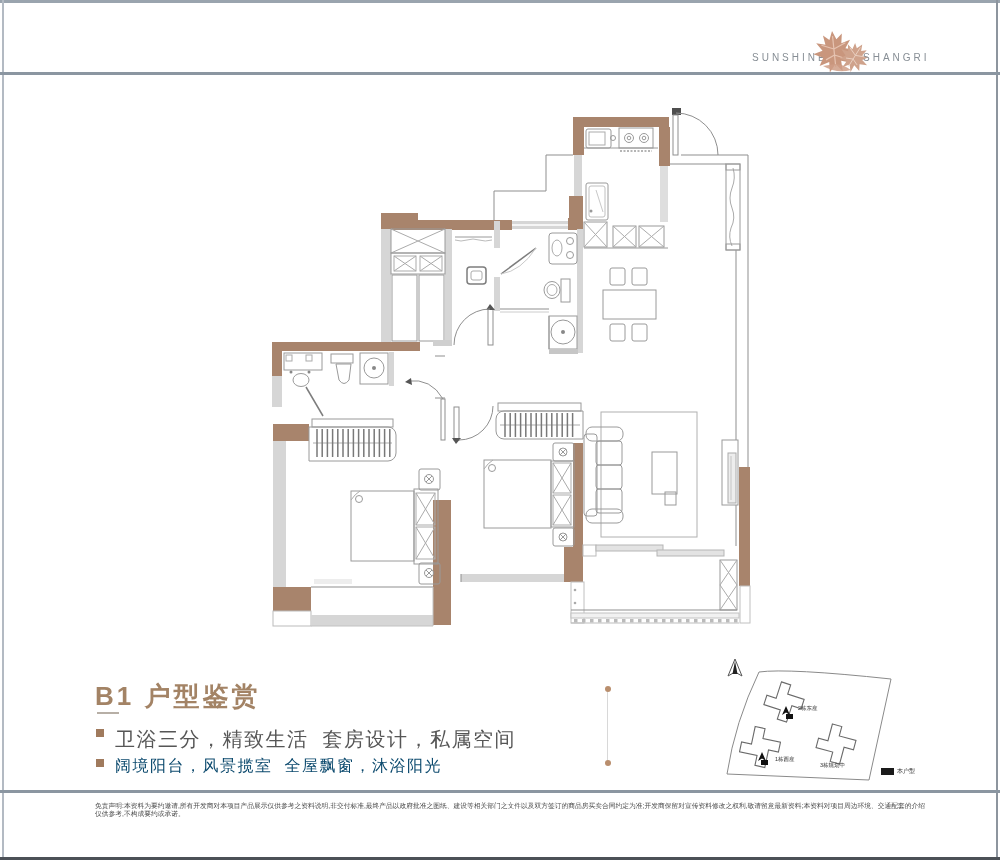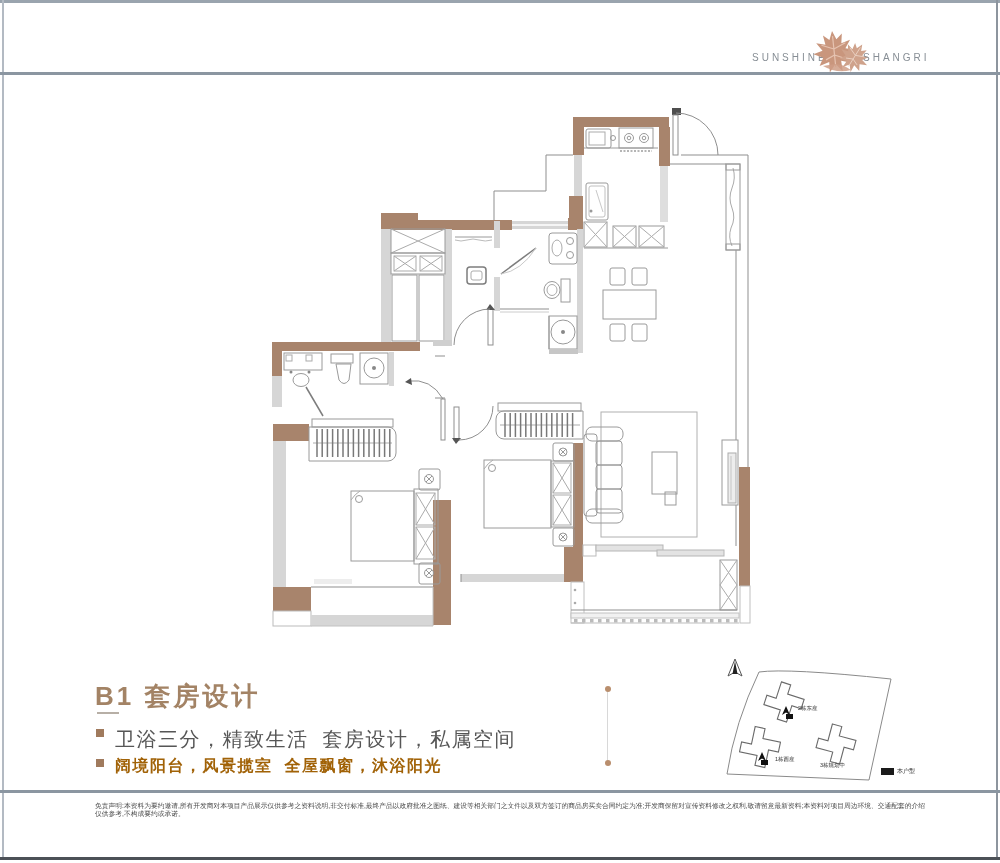--- a/index.html
+++ b/index.html
@@ -547,31 +547,31 @@
       <rect x="718" y="619" width="3.5" height="3.5" fill="#bbbbbb"></rect>
       <rect x="726" y="619" width="3.5" height="3.5" fill="#bbbbbb"></rect>
       <rect x="734" y="619" width="3.5" height="3.5" fill="#bbbbbb"></rect>
     </g>
 
 <g>
       <rect x="740" y="586" width="10" height="37" fill="#fff" stroke="#c0c0c0" stroke-width="1"></rect>
     </g>
 </svg>
 
-<div class="abs" style="left:95px;top:679px;font-size:26px;font-weight:bold;color:#a38365;letter-spacing:3px;">B1 套房设计</div>
+<div class="abs" style="left:95px;top:679px;font-size:26px;font-weight:bold;color:#a38365;letter-spacing:3px;">B1 户型鉴赏</div>
 
 <div class="abs" style="left:97px;top:712px;width:22px;height:2px;background:#b7afa6;"></div>
 
 <div class="abs" style="left:96px;top:729px;width:8px;height:8px;background:#a07a5d;"></div>
 
 <div class="abs" style="left:115px;top:726px;font-size:20px;color:#565656;letter-spacing:1.5px;">卫浴三分，精致生活&nbsp;&nbsp;套房设计，私属空间</div>
 
 <div class="abs" style="left:96px;top:759px;width:8px;height:8px;background:#a07a5d;"></div>
 
-<div class="abs" style="left:115px;top:756px;font-size:16px;color:#a16207;letter-spacing:1.5px;font-weight:bold;">阔境阳台，风景揽室&nbsp;&nbsp;全屋飘窗，沐浴阳光</div>
+<div class="abs" style="left:115px;top:756px;font-size:16px;color:#0c4a6e;letter-spacing:1.5px;">阔境阳台，风景揽室&nbsp;&nbsp;全屋飘窗，沐浴阳光</div>
 
 <div class="abs" style="left:607px;top:690px;width:1px;height:73px;background:#d8d8d8;"></div>
 <div class="abs" style="left:605px;top:686px;width:6px;height:6px;border-radius:50%;background:#b98e6d;"></div>
 <div class="abs" style="left:605px;top:760px;width:6px;height:6px;border-radius:50%;background:#b98e6d;"></div>
 
 <svg class="abs" style="left:0;top:0;" width="1000" height="863" viewBox="0 0 1000 863">
 
 <g>
       <path d="M735,659 L728,676 L735,672 L742,676 Z" fill="none" stroke="#555" stroke-width="1"></path>
       <path d="M735,661 L732.5,674 L737.5,674 Z" fill="#222"></path>

